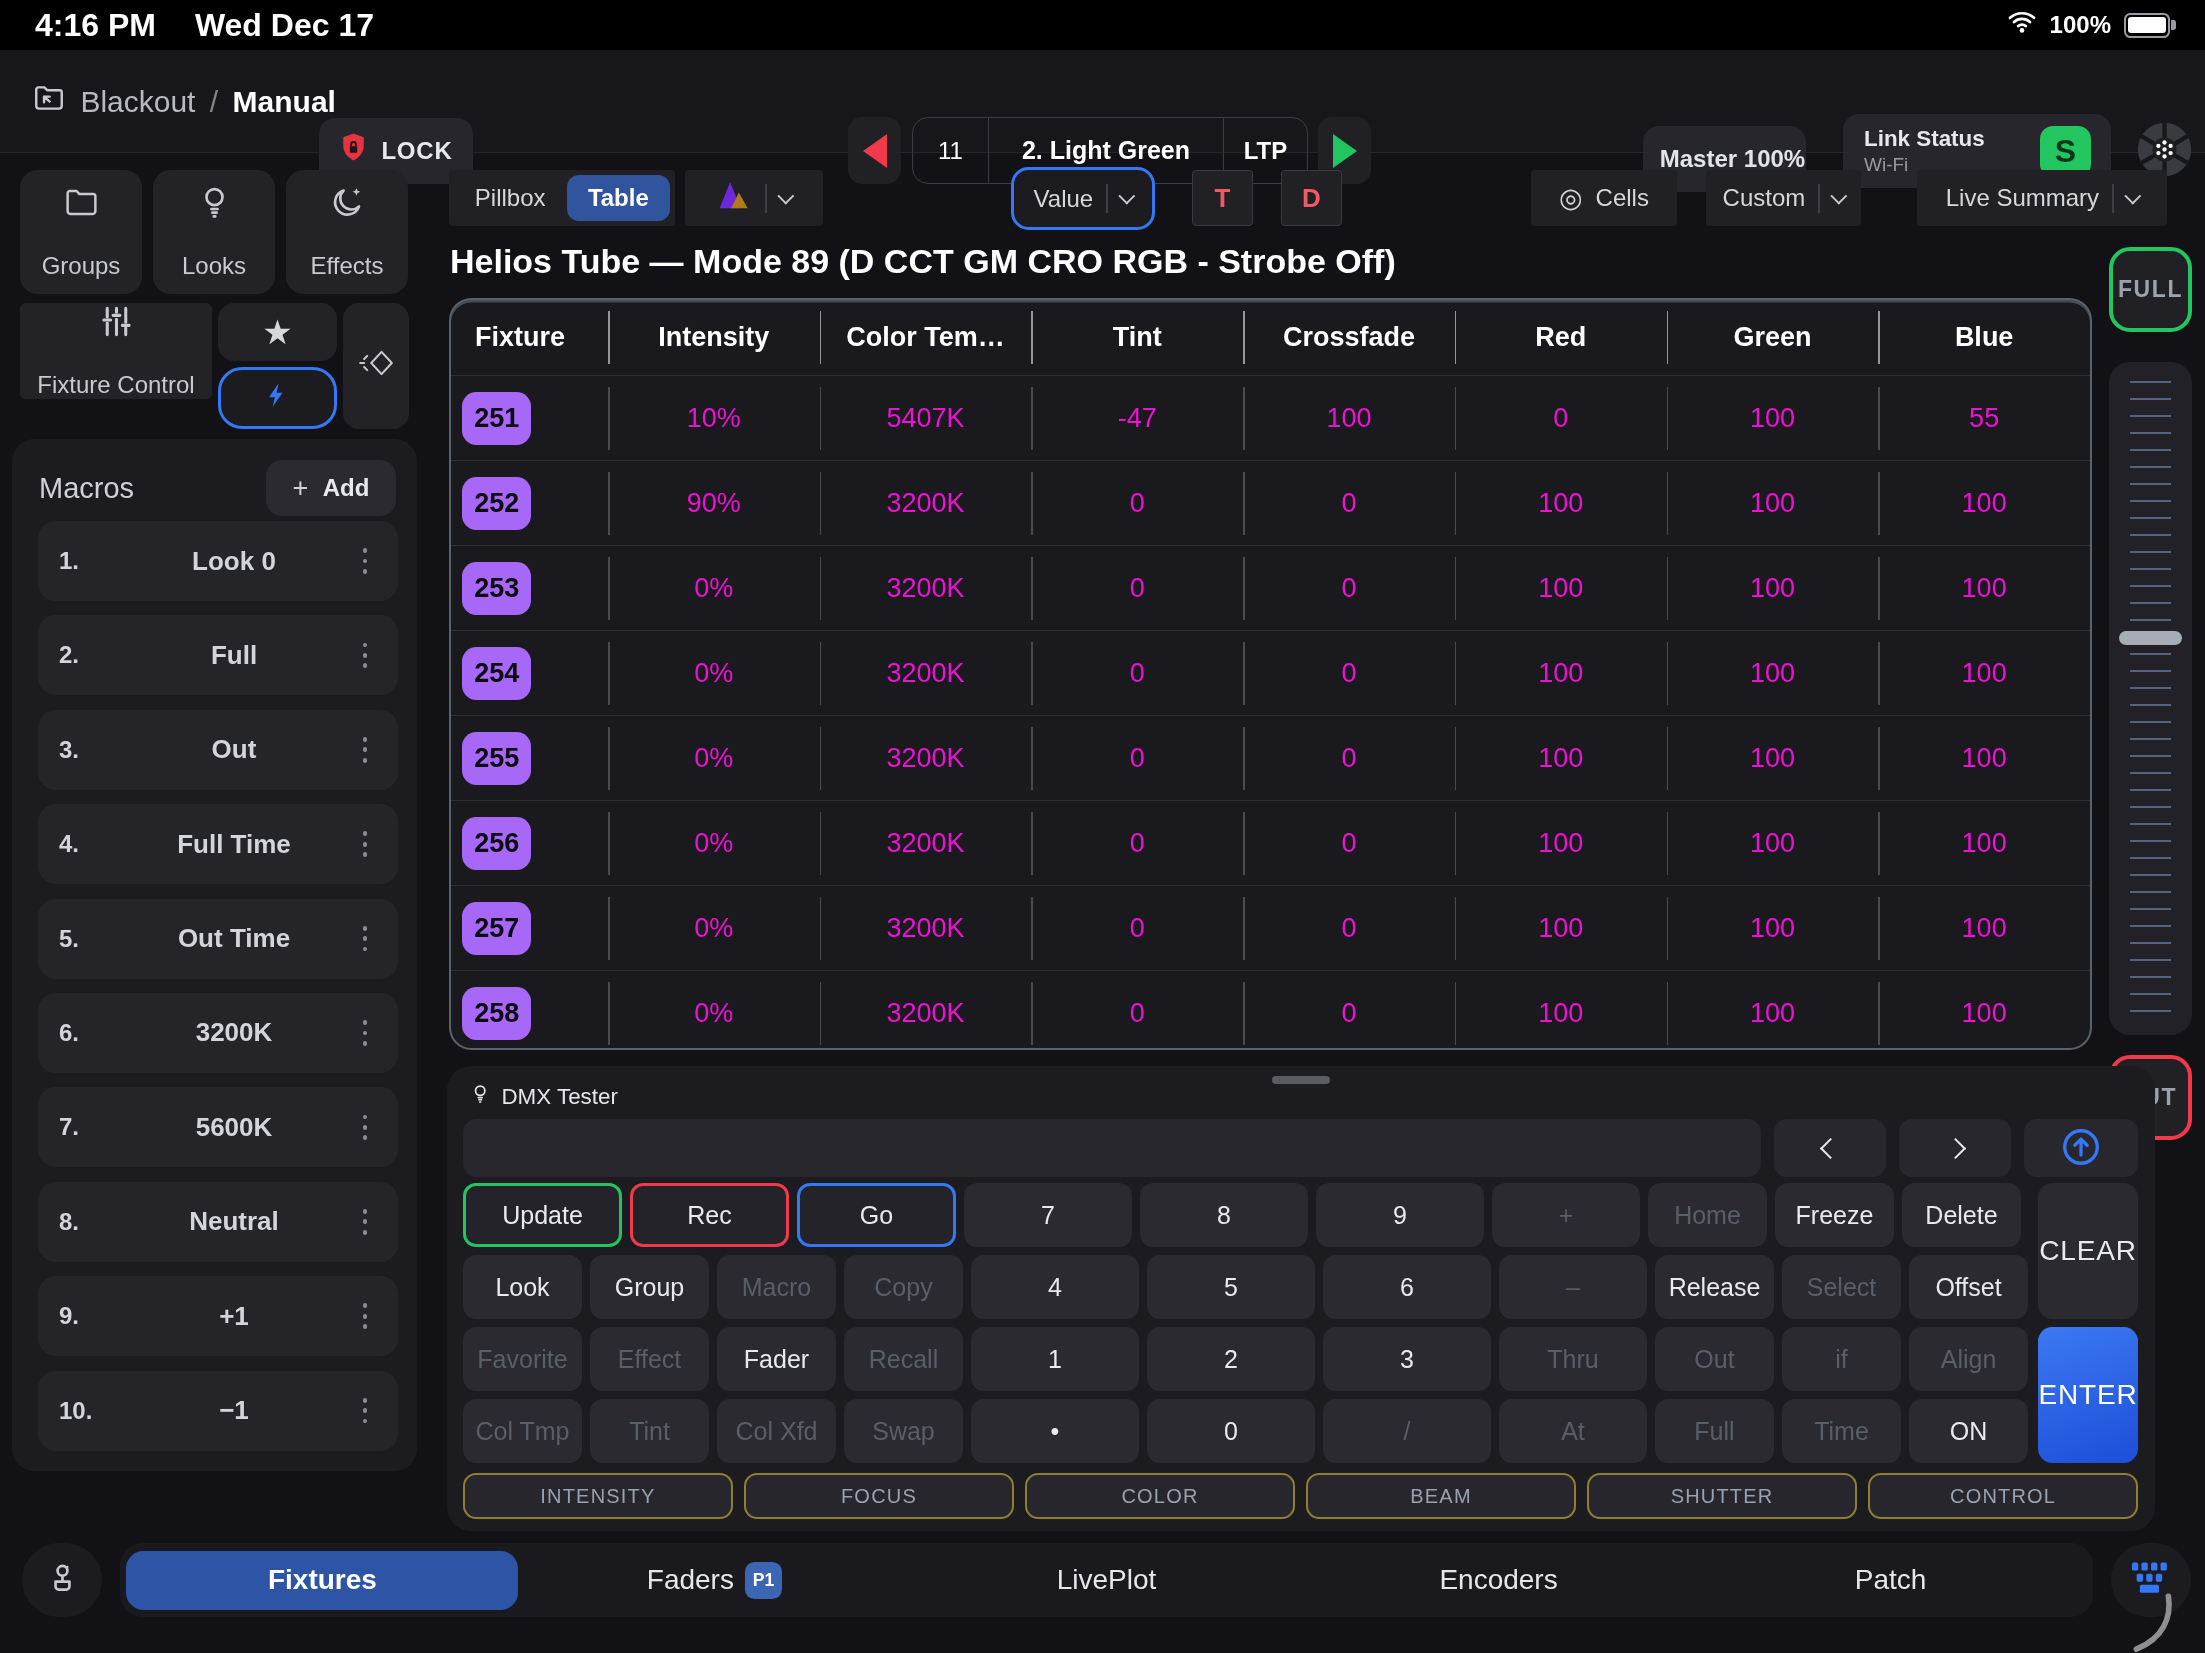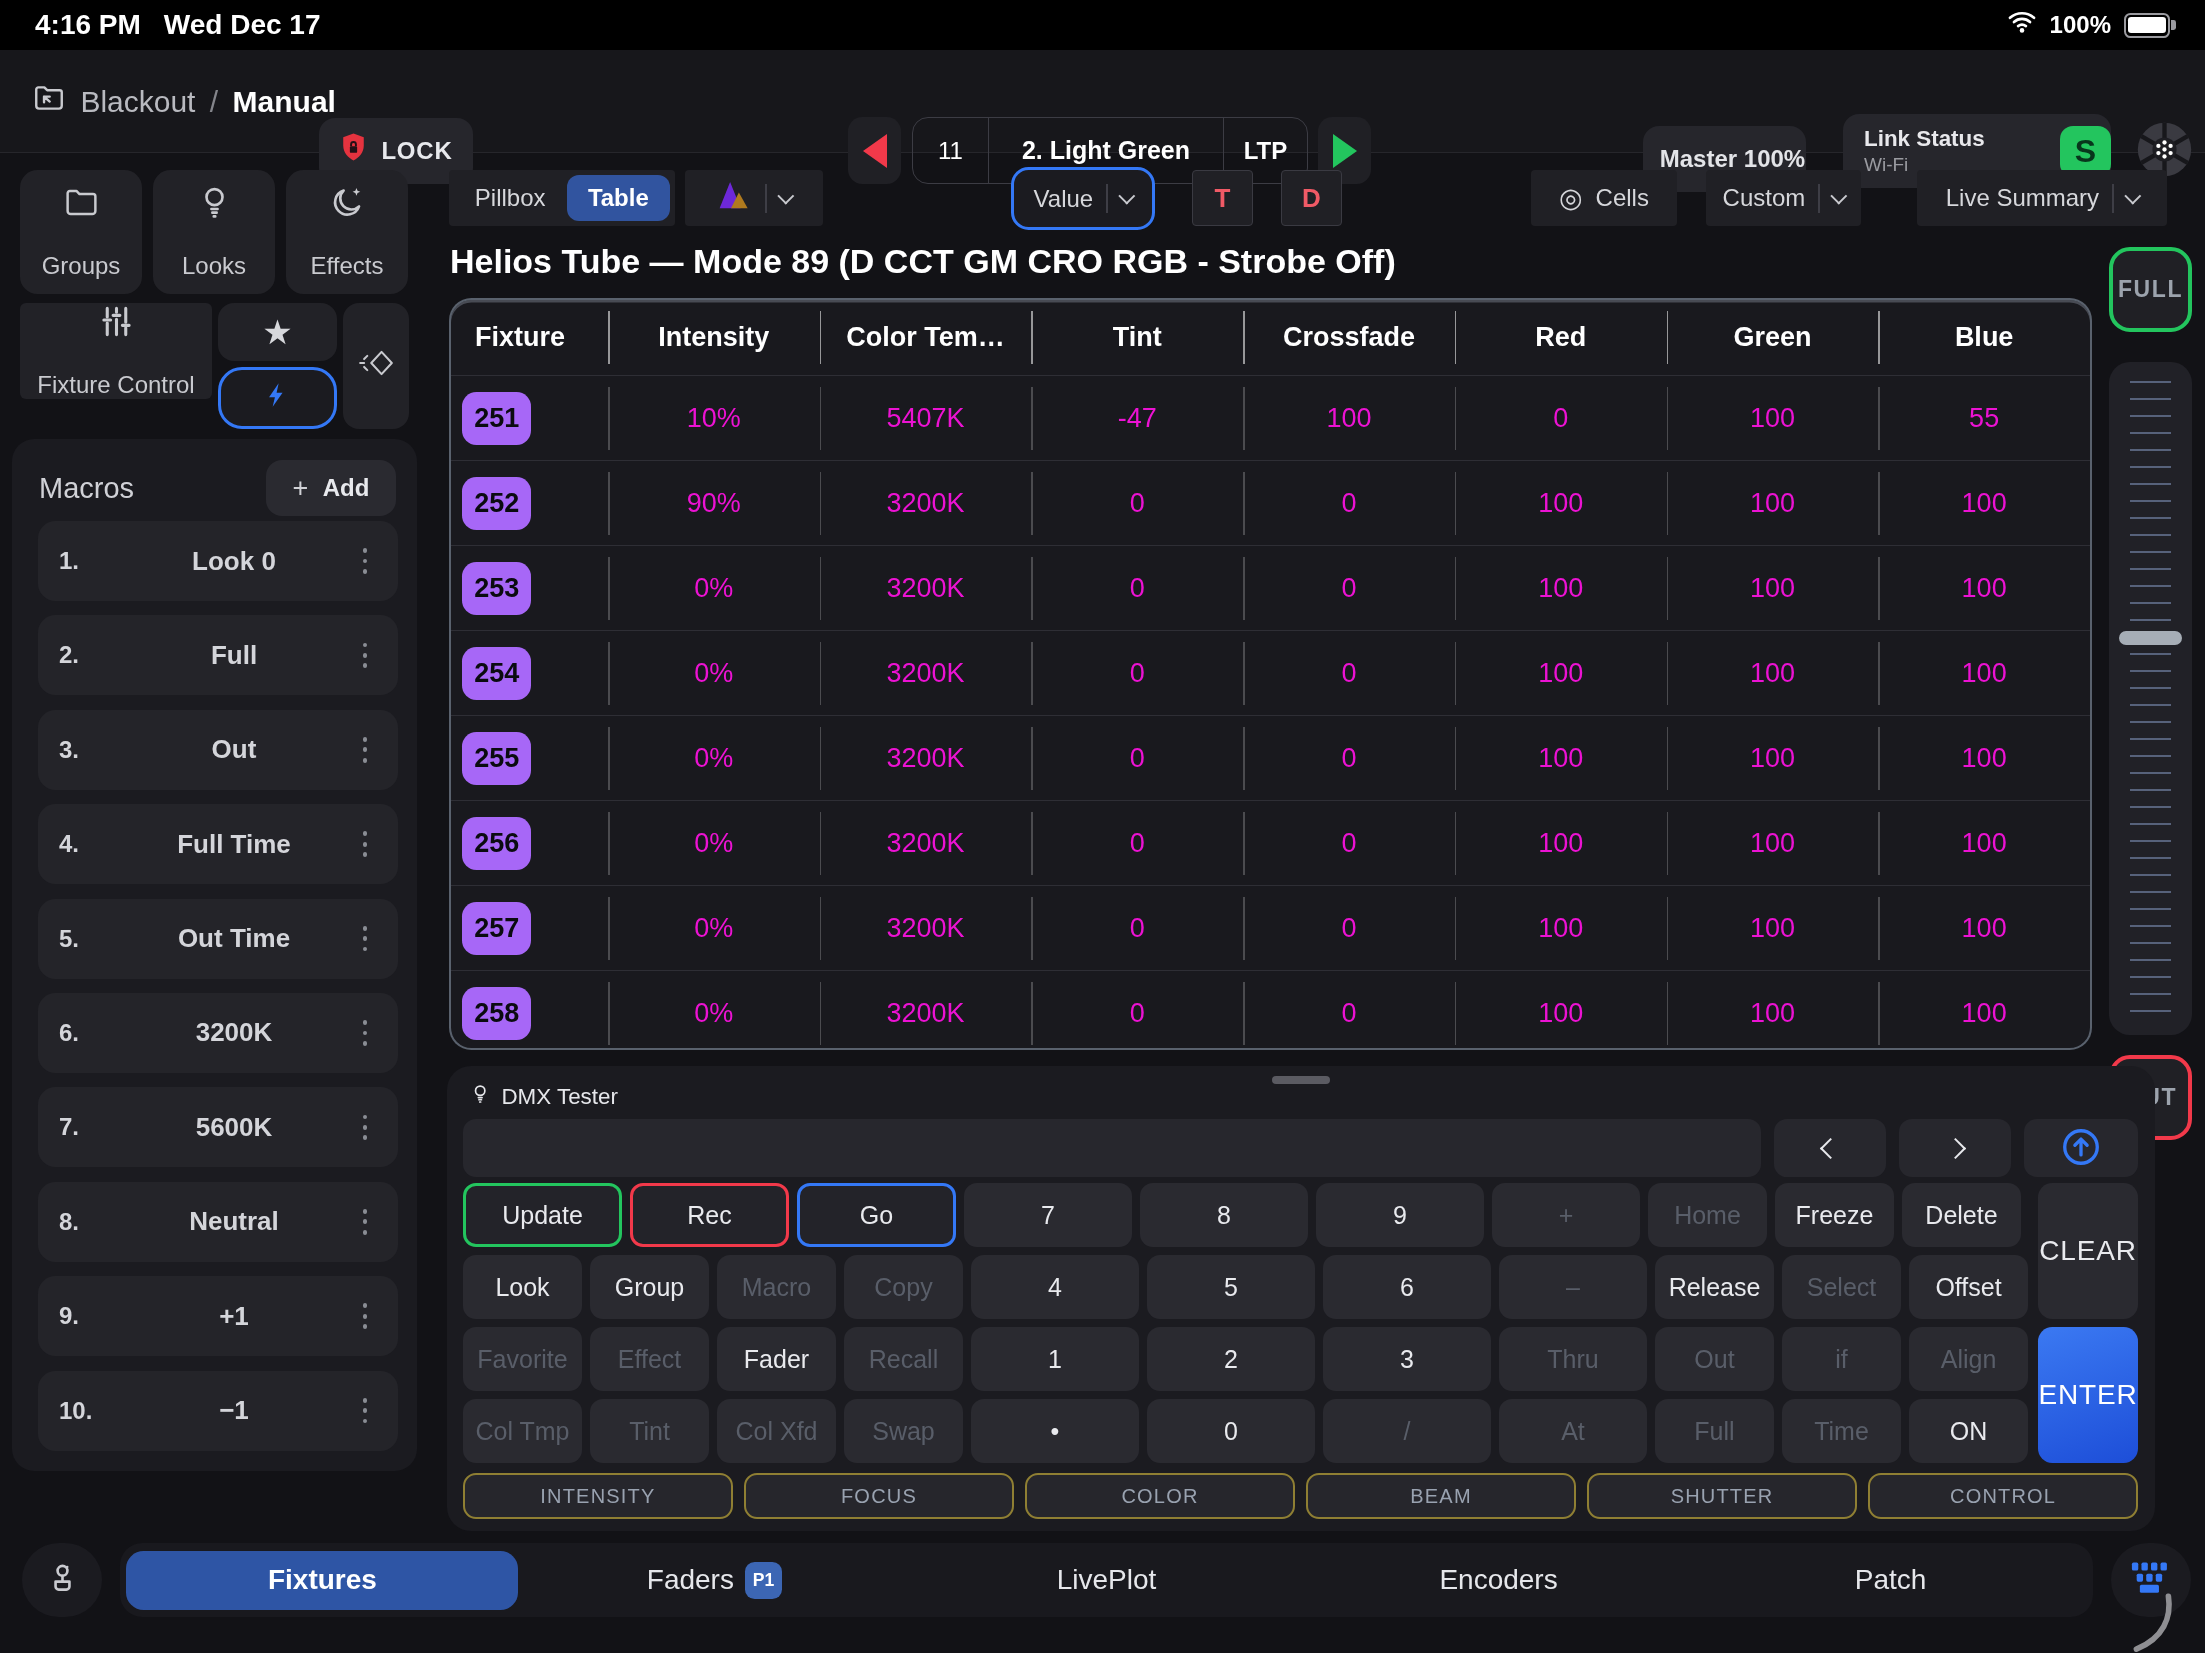--- a/index.html
+++ b/index.html
@@ -1,21 +1,21 @@
 <!DOCTYPE html>
 <html style="font-size:13px"><head>
 <meta charset="utf-8">
 <style>
   html,body{margin:0;padding:0;background:#000;}
   .screen{position:relative;width:2205px;height:1654px;background:#121216;overflow:hidden;
           font-family:"Liberation Sans",sans-serif;color:#E8E9ED;-webkit-font-smoothing:antialiased;}
   
   .statusbar{position:absolute;left:0;top:0;width:2205px;height:50px;background:#000;
              display:flex;align-items:center;justify-content:space-between;padding:0 35px;box-sizing:border-box;}
-  .sb-left{display:flex;gap:23px;font-size:28px;font-weight:700;color:#fff;}
+  .sb-left{display:flex;gap:39px;font-size:32px;font-weight:700;color:#fff;}
   .sb-right{display:flex;align-items:center;gap:13px;font-size:24px;font-weight:700;color:#fff;}
   .batt{position:relative;width:42px;height:21px;border:2.4px solid #9a9a9f;border-radius:6.4px;}
   .batt-fill{position:absolute;left:2.4px;top:2.4px;right:2.4px;bottom:2.4px;background:#fff;border-radius:3.2px;}
   .batt-nub{position:absolute;right:-8px;top:5.6px;width:4.8px;height:9.6px;background:#9a9a9f;border-radius:0 2.4px 2.4px 0;}
   
   .header{position:absolute;left:0;top:50px;width:2205px;height:103px;background:#17171B;border-bottom:1.6px solid #26262b;box-sizing:border-box;}
   .app-title{position:absolute;left:32px;top:0;height:103px;display:flex;align-items:center;gap:14.4px;font-size:30px;}
   .app-title .crumb-app{color:#B9BAC0;}
   .app-title .crumb-sep{color:#84858b;}
   .app-title .crumb-mode{color:#fff;font-weight:700;}
@@ -26,21 +26,21 @@
   .pb-fwd{left:1318px;}
   .tri-red{width:0;height:0;border-top:17px solid transparent;border-bottom:17px solid transparent;border-right:24px solid #F2394A;}
   .tri-green{width:0;height:0;border-top:17px solid transparent;border-bottom:17px solid transparent;border-left:24px solid #23C55E;}
   .cue-box{position:absolute;left:912px;top:67px;width:396px;height:67px;border:1.6px solid #3c3c44;border-radius:16px;
            display:flex;align-items:stretch;box-sizing:border-box;overflow:hidden;}
   .cue-cell{display:flex;align-items:center;justify-content:center;font-size:24px;color:#fff;}
   .cue-index{width:75px;}
   .cue-name{flex:1;font-weight:700;font-size:25px;border-left:1.6px solid #3c3c44;border-right:1.6px solid #3c3c44;}
   .cue-mode{width:83px;font-weight:700;}
   .master-btn{left:1643px;top:76px;width:163px;height:66px;font-size:24px;font-weight:700;color:#E3E4E8;padding-left:16px;}
-  .link-btn{left:1843px;top:64px;width:268px;height:74px;justify-content:flex-start;padding:0 0 0 21px;}
+  .link-btn{left:1843px;top:64px;width:268px;height:74px;justify-content:flex-start;padding:0 20px 0 21px;}
   .link-txt{display:flex;flex-direction:column;gap:1.6px;}
   .link-title{font-size:22.4px;font-weight:700;color:#E8E8EC;}
   .link-sub{font-size:19px;color:#9a9ba1;}
   .link-badge{margin-left:auto;width:51px;height:51px;border-radius:13px;background:#23C55E;color:#08361c;
               display:flex;align-items:center;justify-content:center;font-size:32px;font-weight:800;}
   .wheel-btn{position:absolute;left:2132px;top:69px;width:64px;height:64px;display:flex;align-items:center;justify-content:center;}
   
   .side-btn{position:absolute;background:#222227;border-radius:17.6px;display:flex;flex-direction:column;align-items:center;justify-content:center;gap:25px;
             color:#C9CACF;font-size:24px;box-sizing:border-box;text-align:right;}
   .sb-groups{left:20px;top:170px;width:122px;height:124px;}

